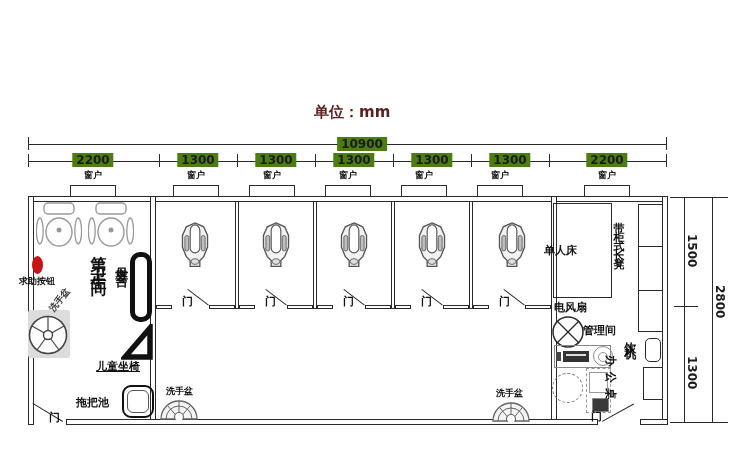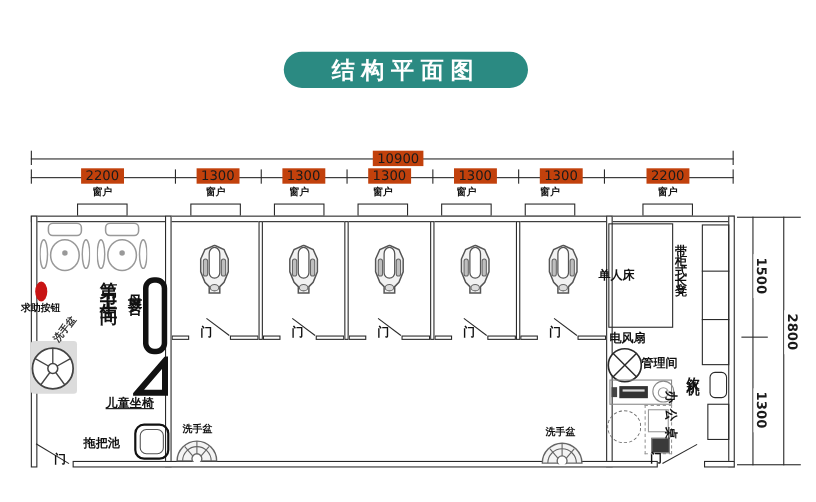--- a/index.html
+++ b/index.html
@@ -5,21 +5,21 @@
   html,body{margin:0;padding:0;background:#fff;}
   #stage{position:relative;width:742px;height:456px;background:#fff;overflow:hidden;
          font-family:"DejaVu Sans",sans-serif;color:#1a1a1a;}
   .abs{position:absolute;}
   
   .wall{position:absolute;background:#fff;border:1.4px solid #2a2a2a;box-sizing:border-box;}
   .wallthin{position:absolute;background:#fff;border:1.1px solid #2a2a2a;box-sizing:border-box;}
   .hline{position:absolute;background:#2a2a2a;height:1.2px;}
   .vline{position:absolute;background:#2a2a2a;width:1.2px;}
   .lbl{position:absolute;font-weight:bold;color:#111;white-space:nowrap;line-height:1.1;}
-  .dim{position:absolute;font-weight:normal;font-size:12px;background:#c2410c;padding:0 4px;
+  .dim{position:absolute;font-weight:bold;font-size:12px;background:#4d7c0f;padding:0 4px;
        transform:translateX(-50%);white-space:nowrap;}
   .dimv{position:absolute;font-weight:bold;font-size:12px;background:#fff;padding:0 3px;
         transform:rotate(90deg);white-space:nowrap;}
   .vtext{writing-mode:vertical-rl;text-orientation:upright;}
   .stext{writing-mode:vertical-rl;text-orientation:sideways;}
   .banner{position:absolute;left:258px;top:47px;width:222px;height:33px;border-radius:17px;
           background:#2b8a82;display:flex;align-items:center;justify-content:center;
           color:#fff;font-size:21px;font-weight:bold;letter-spacing:6px;}
   .unit{position:absolute;left:314px;top:103px;font-size:15px;font-weight:bold;color:#5a2020;}
   .win-rect{position:absolute;background:#fff;border:1.4px solid #2a2a2a;box-sizing:border-box;}
@@ -51,23 +51,21 @@
         <path d="M1,21 A18,18 0 0 1 37,21 Z" fill="#f4f4f4" stroke="#666" stroke-width="1.3"></path>
         <path d="M6,21 A13,13 0 0 1 32,21" fill="none" stroke="#666" stroke-width="1"></path>
         <line x1="19" y1="21" x2="8" y2="8" stroke="#666" stroke-width="1"></line>
         <line x1="19" y1="21" x2="19" y2="3" stroke="#666" stroke-width="1"></line>
         <line x1="19" y1="21" x2="30" y2="8" stroke="#666" stroke-width="1"></line>
         <circle cx="19" cy="19" r="4.5" fill="#fff" stroke="#666" stroke-width="1.2"></circle>
       </symbol>
     </defs>
   </svg>
 
-  <div class="banner">
-    <span>结构平面图</span>
-  </div>
+  <div class="unit">单位：mm</div>
 
   <div class="hline" style="left:28px;top:144px;width:639px;"></div>
   <div class="vline" style="left:28px;top:137px;height:13px;"></div>
   <div class="vline" style="left:666px;top:137px;height:13px;"></div>
   <div class="dim" style="left:362px;top:137px;">10900</div>
 
   <div class="hline" style="left:28px;top:161px;width:639px;"></div>
   <div class="vline" style="left:28px;top:154px;height:13px;"></div>
   <div class="vline" style="left:159px;top:154px;height:13px;"></div>
   <div class="vline" style="left:237px;top:154px;height:13px;"></div>

